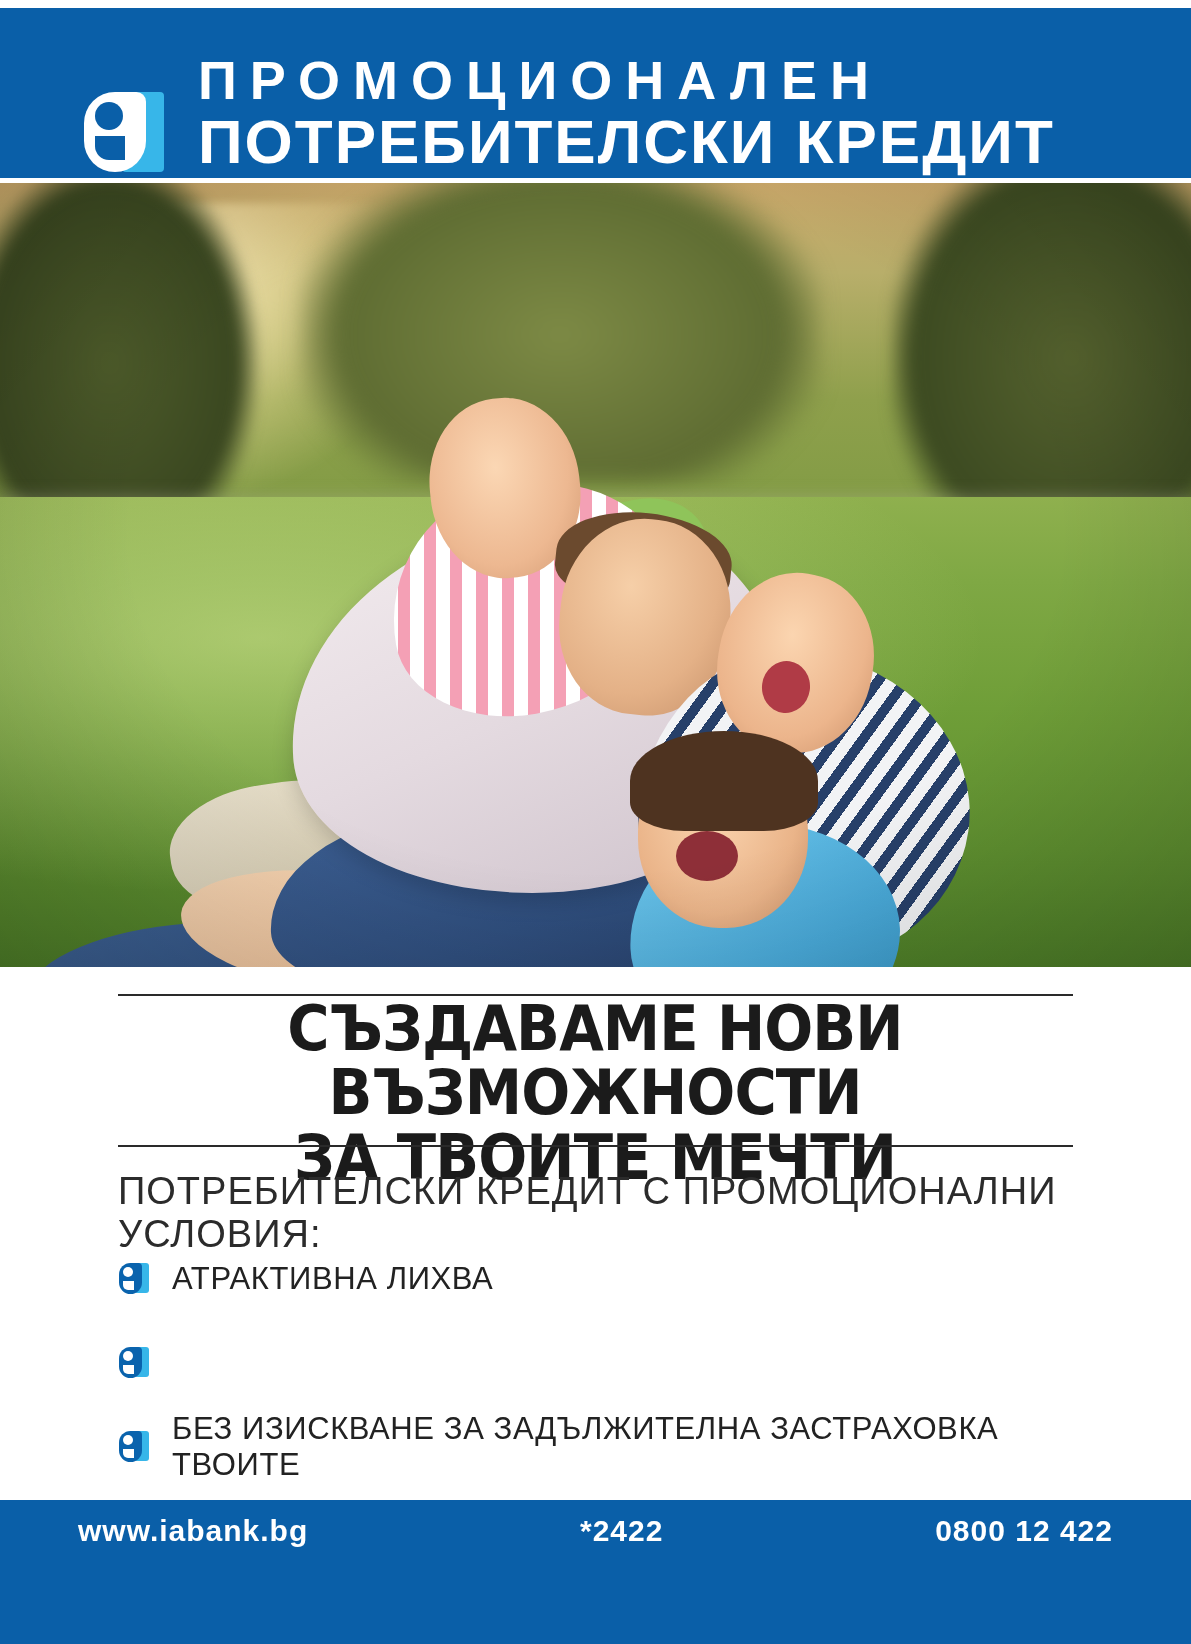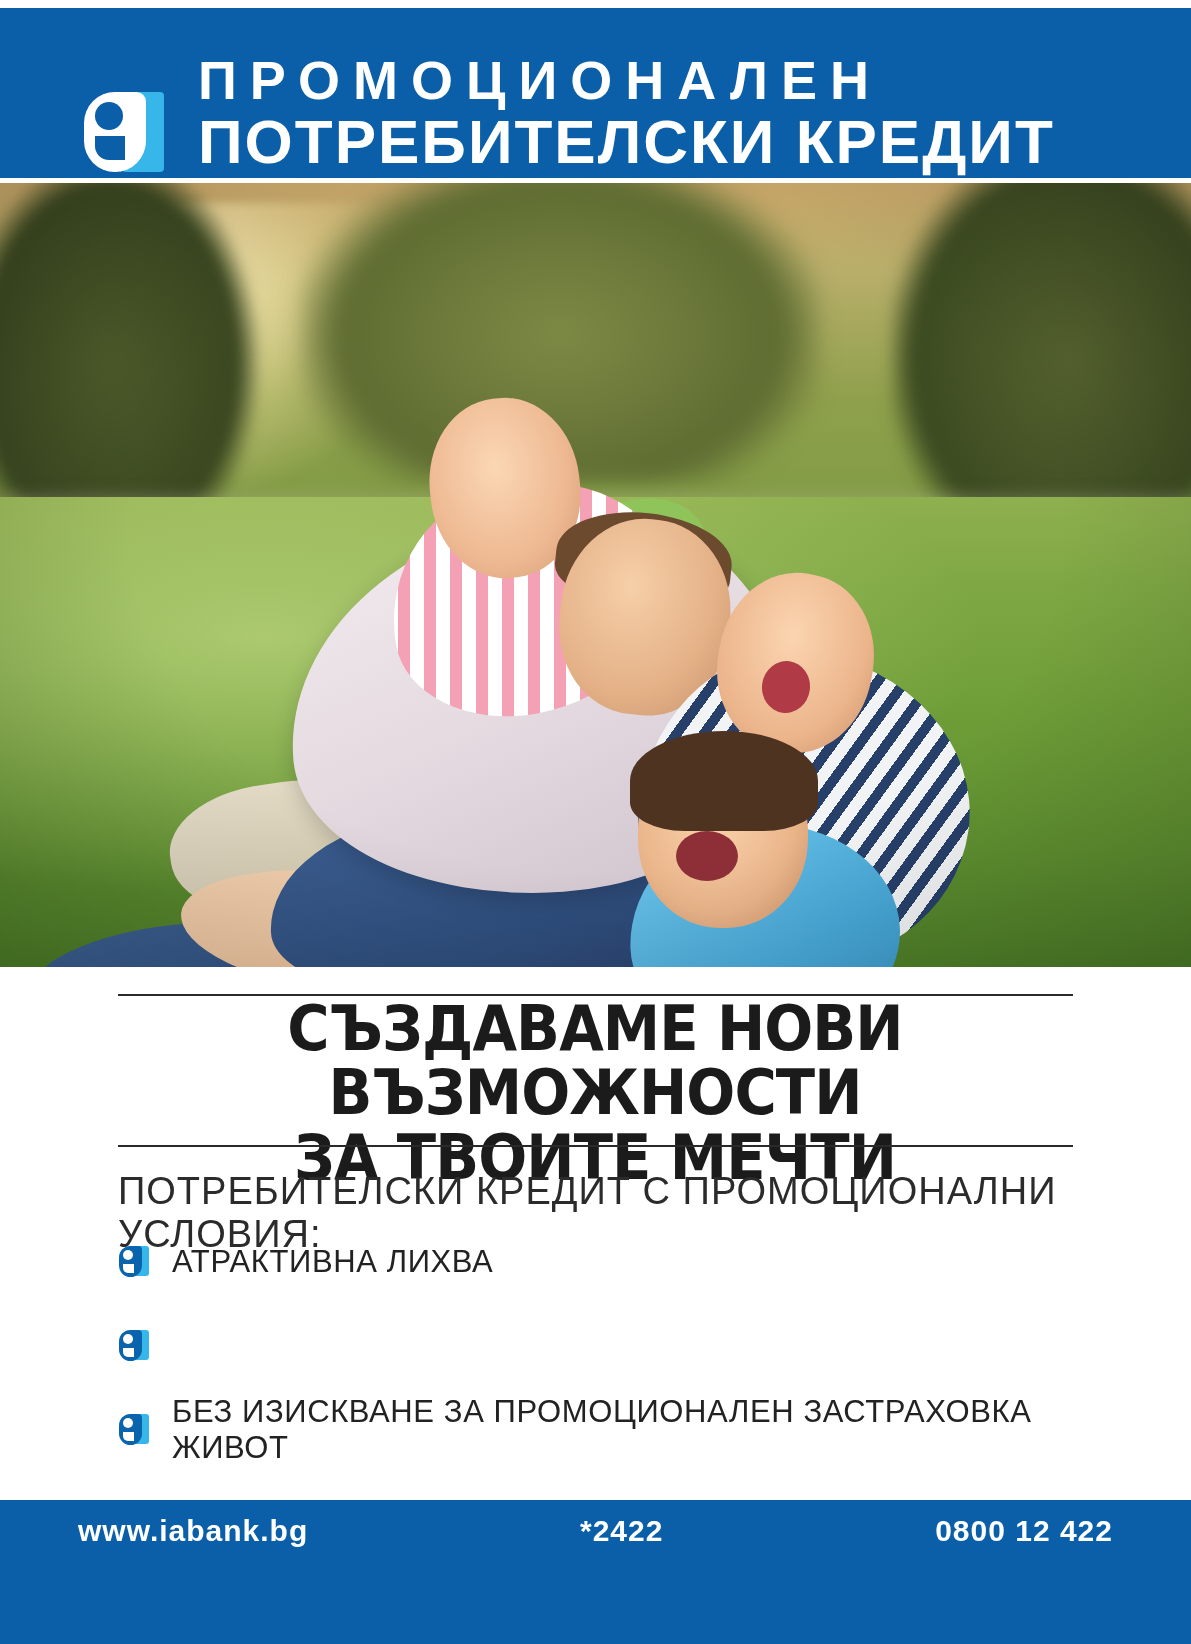--- a/index.html
+++ b/index.html
@@ -353,21 +353,21 @@
     width: 960px;
     color: #2b2b2b;
     font-size: 38px;
     letter-spacing: 1px;
     font-family: "Liberation Sans", sans-serif;
   }
 
   .bullets {
     position: absolute;
     left: 118px;
-    top: 275px;
+    top: 292px;
     width: 980px;
   }
   .bullet {
     display: flex;
     align-items: center;
     margin-bottom: 44px;
     height: 40px;
   }
   .bullet-icon {
     position: relative;
@@ -518,21 +518,21 @@
             <span class="bi-notch"></span>
         </span>
       </div>
       <div class="bullet">
         <span class="bullet-icon">
           <span class="bi-sq"></span>
             <span class="bi-c"></span>
             <span class="bi-dot"></span>
             <span class="bi-notch"></span>
         </span>
-        <span class="bullet-text">БЕЗ ИЗИСКВАНЕ ЗА ПРОМОЦИОНАЛЕН ЗАСТРАХОВКА ЖИВОТ</span>
+        <span class="bullet-text">БЕЗ ИЗИСКВАНЕ ЗА ЗАДЪЛЖИТЕЛНА ЗАСТРАХОВКА ТВОИТЕ</span>
       </div>
     </div>
   </div>
 
   <div class="footer">
     <div class="footer-inner">
       <div class="footer-left">www.iabank.bg</div>
       <div class="footer-center">*2422</div>
       <div class="footer-right">0800 12 422</div>
     </div>

